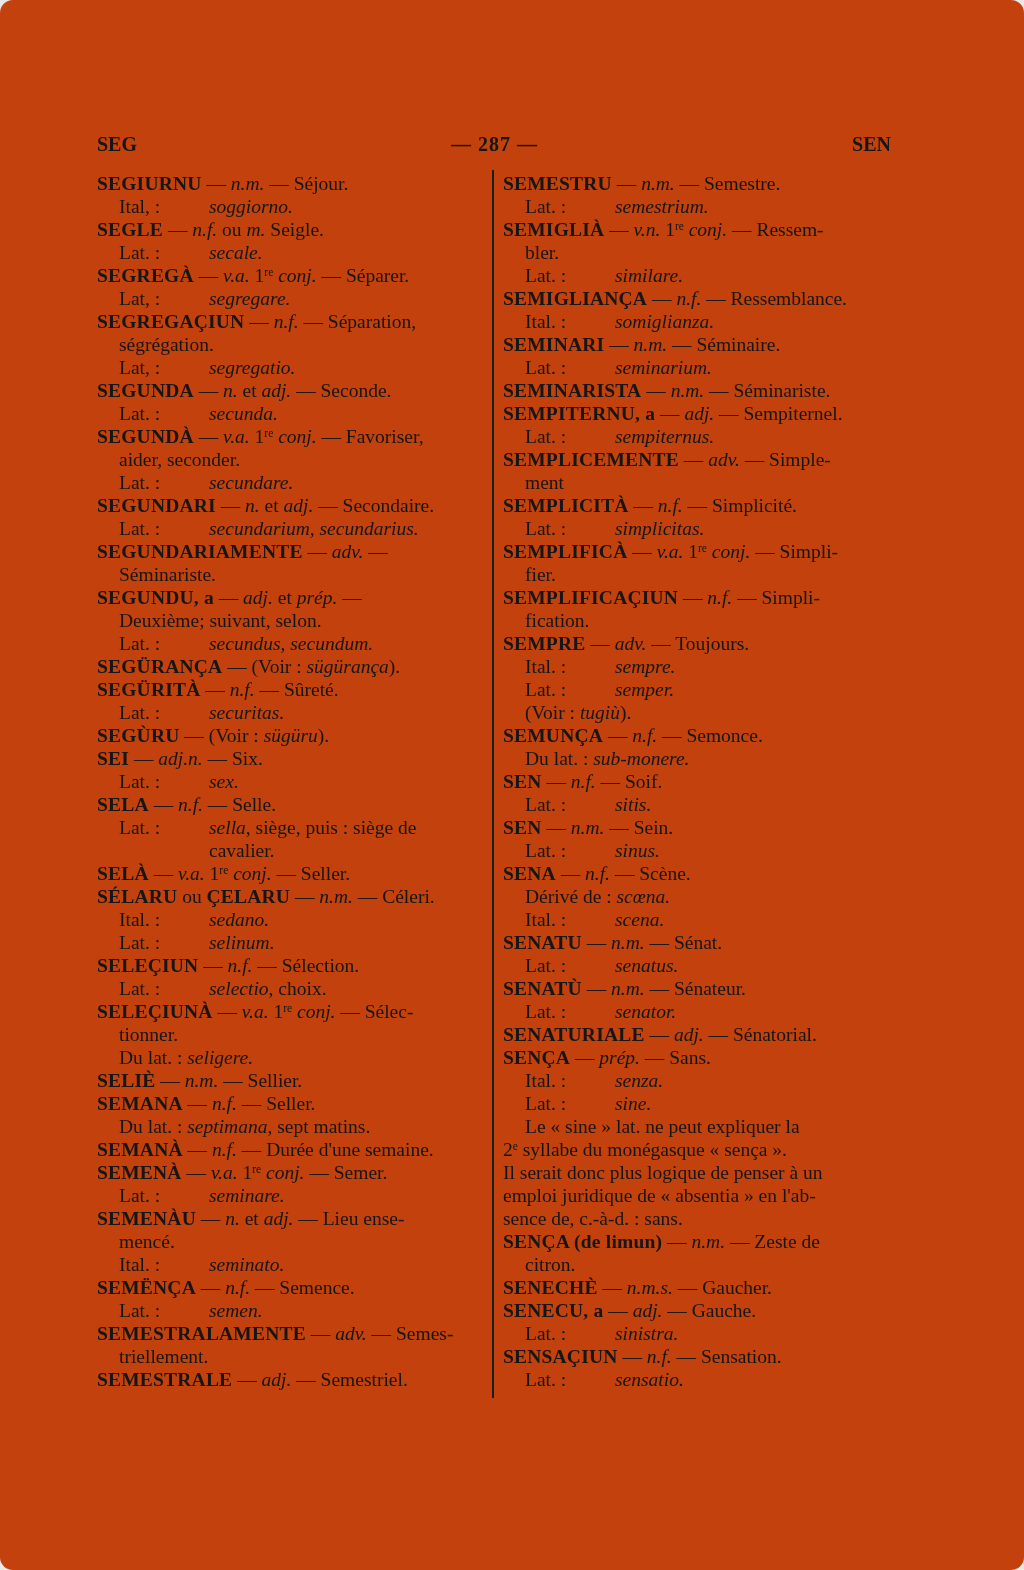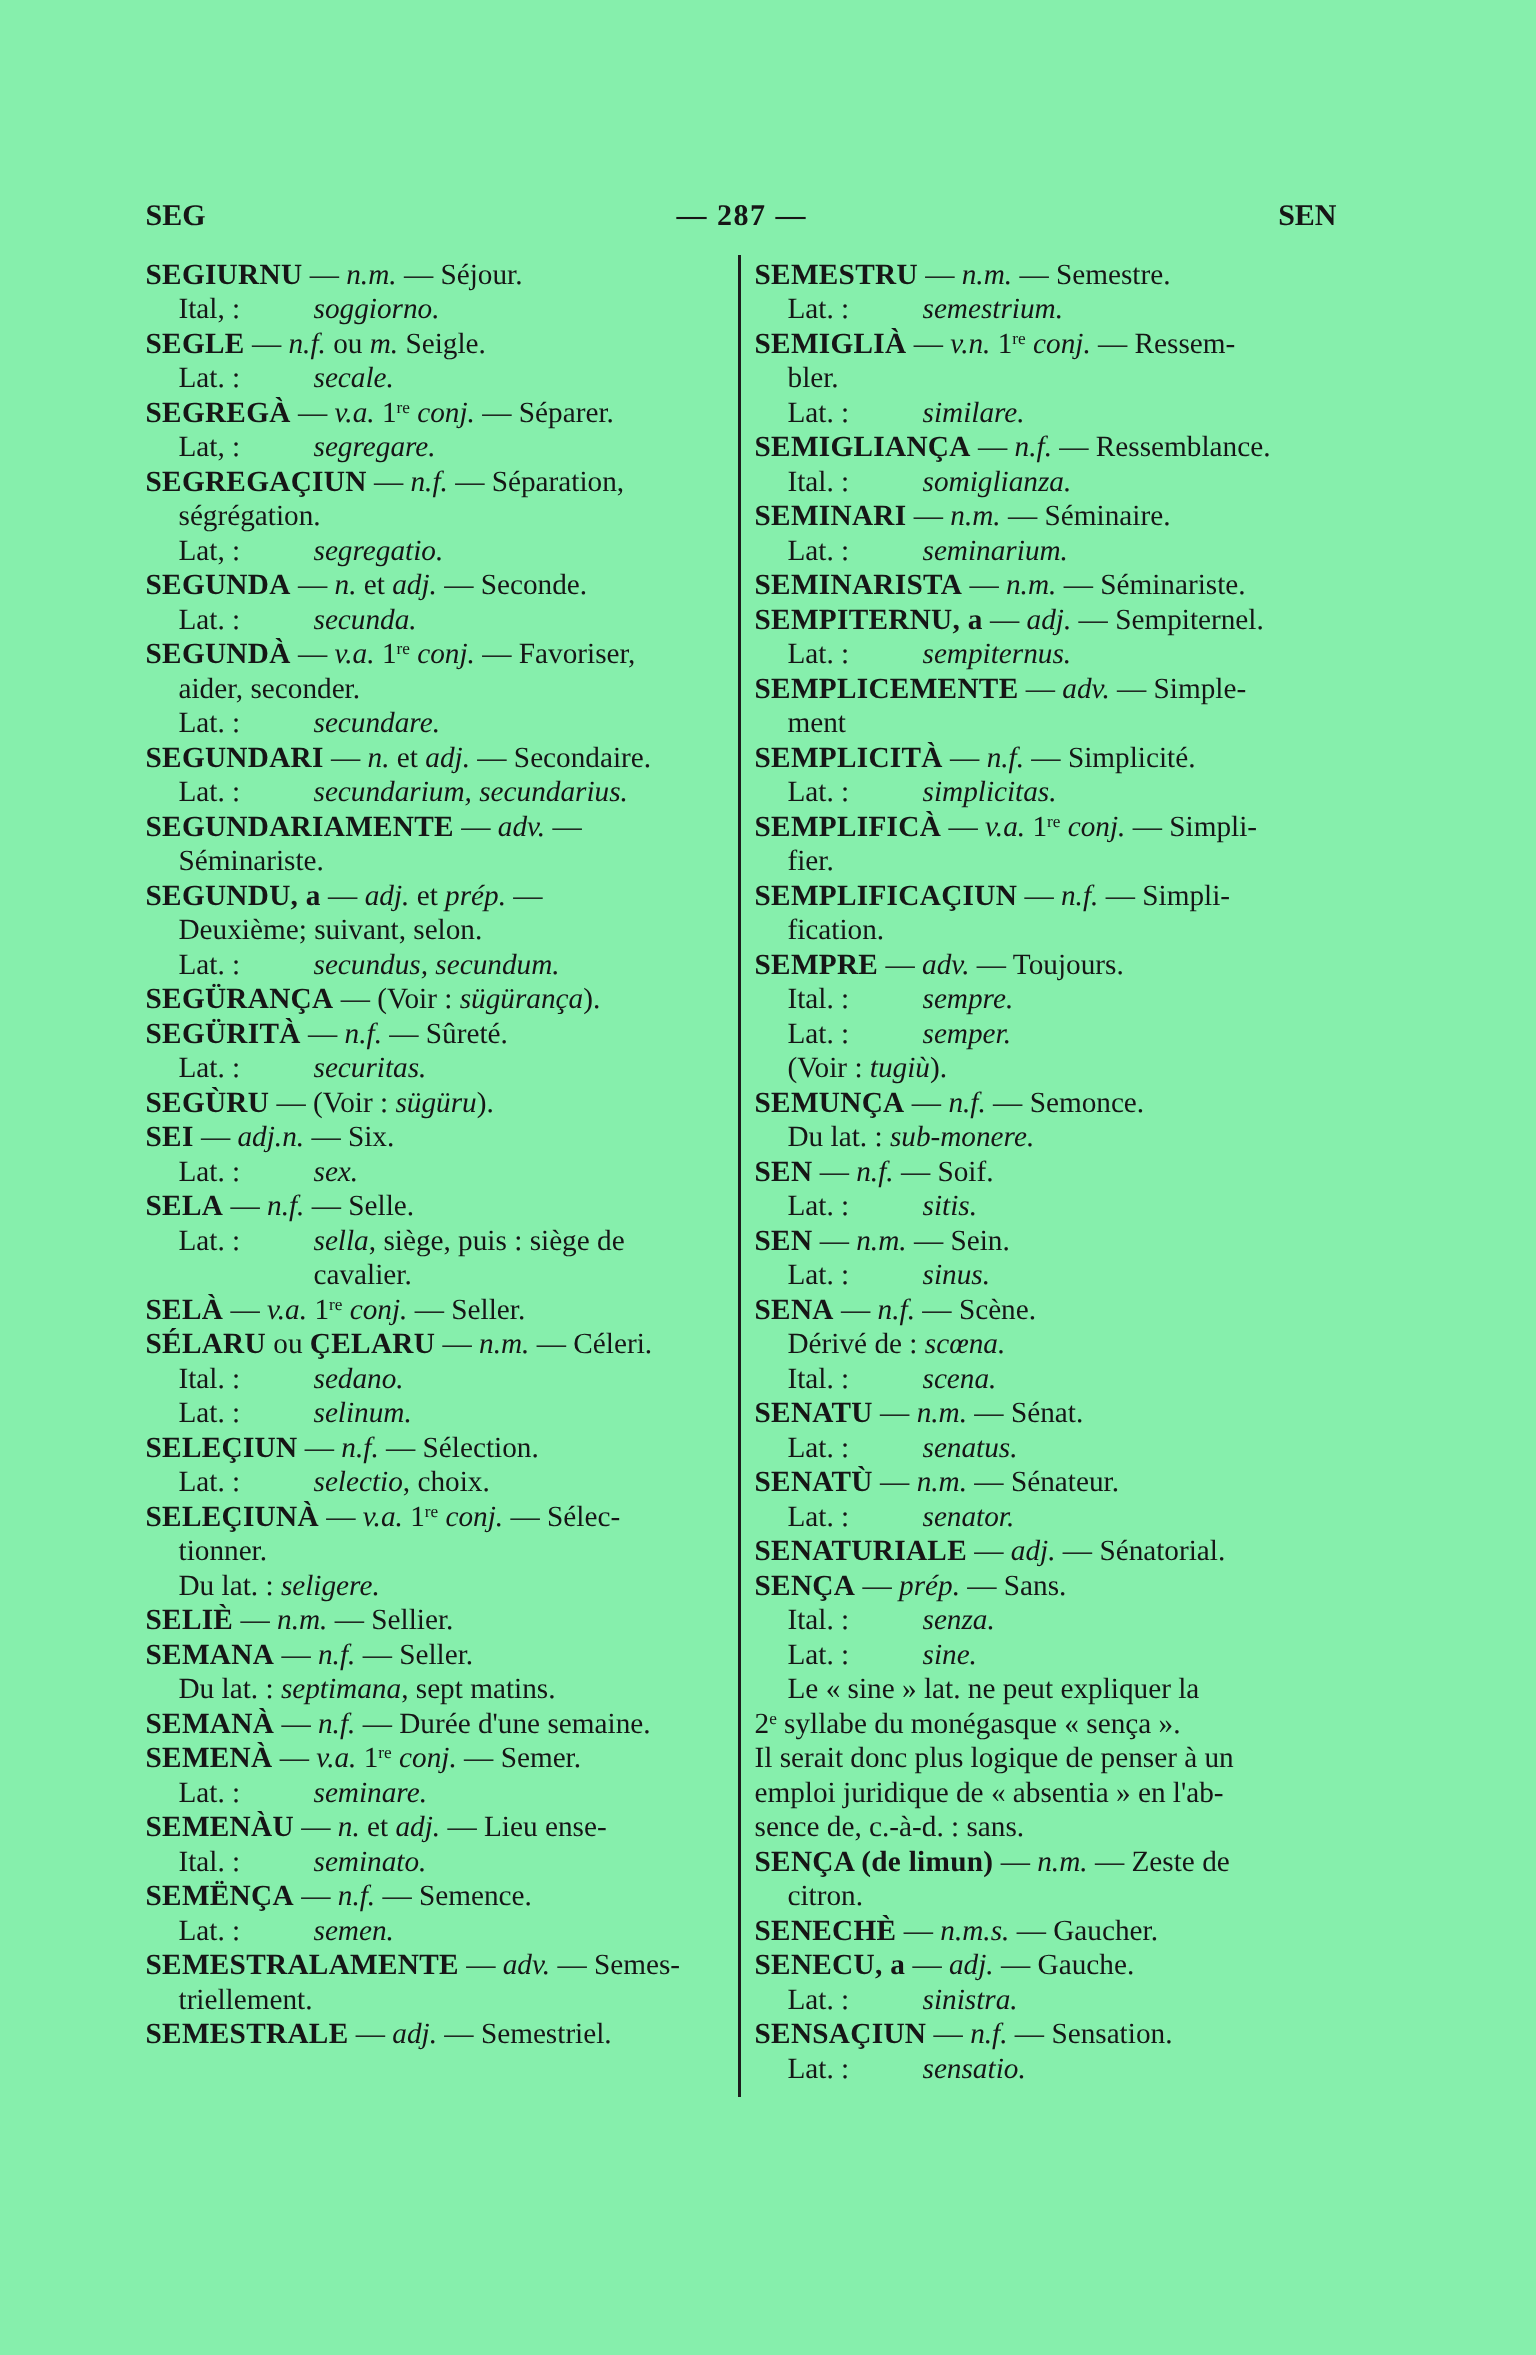--- a/index.html
+++ b/index.html
@@ -1,22 +1,23 @@
 <!DOCTYPE html>
 <html><head>
 <meta charset="utf-8">
 <style>
   html,body{margin:0;padding:0;background:#e8e8e6;}
   .page{
     position:relative;
     width:1024px;height:1570px;
-    background:#86efac;
+    background:#c2410c;
     font-family:"Liberation Serif","DejaVu Serif",serif;
     color:#161616;
     overflow:hidden;
+    border-radius:13px;
   }
   .header{
     position:absolute;top:133px;left:97px;width:794px;
     display:flex;justify-content:space-between;align-items:baseline;
     font-size:20px;font-weight:bold;
   }
   .header .pageno{font-weight:bold;letter-spacing:1px;}
   .divider{
     position:absolute;left:492px;top:170px;width:2px;height:1228px;
     background:#1d1d1d;
@@ -86,20 +87,21 @@
       <div class="line ind0"><span class="seg b">SELEÇIUNÀ</span><span class="seg"> — </span><span class="seg i">v.a.</span><span class="seg"> 1</span><sup class="sup">re</sup><span class="seg i"> conj.</span><span class="seg"> — Sélec-</span></div>
       <div class="line ind1"><span class="seg">tionner.</span></div>
       <div class="line ind1"><span class="seg">Du lat. : </span><span class="seg i">seligere.</span></div>
       <div class="line ind0"><span class="seg b">SELIÈ</span><span class="seg"> — </span><span class="seg i">n.m.</span><span class="seg"> — Sellier.</span></div>
       <div class="line ind0"><span class="seg b">SEMANA</span><span class="seg"> — </span><span class="seg i">n.f.</span><span class="seg"> — Seller.</span></div>
       <div class="line ind1"><span class="seg">Du lat. : </span><span class="seg i">septimana</span><span class="seg">, sept matins.</span></div>
       <div class="line ind0"><span class="seg b">SEMANÀ</span><span class="seg"> — </span><span class="seg i">n.f.</span><span class="seg"> — Durée d'une semaine.</span></div>
       <div class="line ind0"><span class="seg b">SEMENÀ</span><span class="seg"> — </span><span class="seg i">v.a.</span><span class="seg"> 1</span><sup class="sup">re</sup><span class="seg i"> conj.</span><span class="seg"> — Semer.</span></div>
       <div class="line ind1"><span class="seg lbl">Lat. :</span><span class="seg i">seminare.</span></div>
       <div class="line ind0"><span class="seg b">SEMENÀU</span><span class="seg"> — </span><span class="seg i">n.</span><span class="seg"> et </span><span class="seg i">adj.</span><span class="seg"> — Lieu ense-</span></div>
+      <div class="line ind1"><span class="seg">mencé.</span></div>
       <div class="line ind1"><span class="seg lbl">Ital. :</span><span class="seg i">seminato.</span></div>
       <div class="line ind0"><span class="seg b">SEMËNÇA</span><span class="seg"> — </span><span class="seg i">n.f.</span><span class="seg"> — Semence.</span></div>
       <div class="line ind1"><span class="seg lbl">Lat. :</span><span class="seg i">semen.</span></div>
       <div class="line ind0"><span class="seg b">SEMESTRALAMENTE</span><span class="seg"> — </span><span class="seg i">adv.</span><span class="seg"> — Semes-</span></div>
       <div class="line ind1"><span class="seg">triellement.</span></div>
       <div class="line ind0"><span class="seg b">SEMESTRALE</span><span class="seg"> — </span><span class="seg i">adj.</span><span class="seg"> — Semestriel.</span></div>
     </div>
   <div class="col right" id="col-right">
       <div class="line ind0"><span class="seg b">SEMESTRU</span><span class="seg"> — </span><span class="seg i">n.m.</span><span class="seg"> — Semestre.</span></div>
       <div class="line ind1"><span class="seg lbl">Lat. :</span><span class="seg i">semestrium.</span></div>

